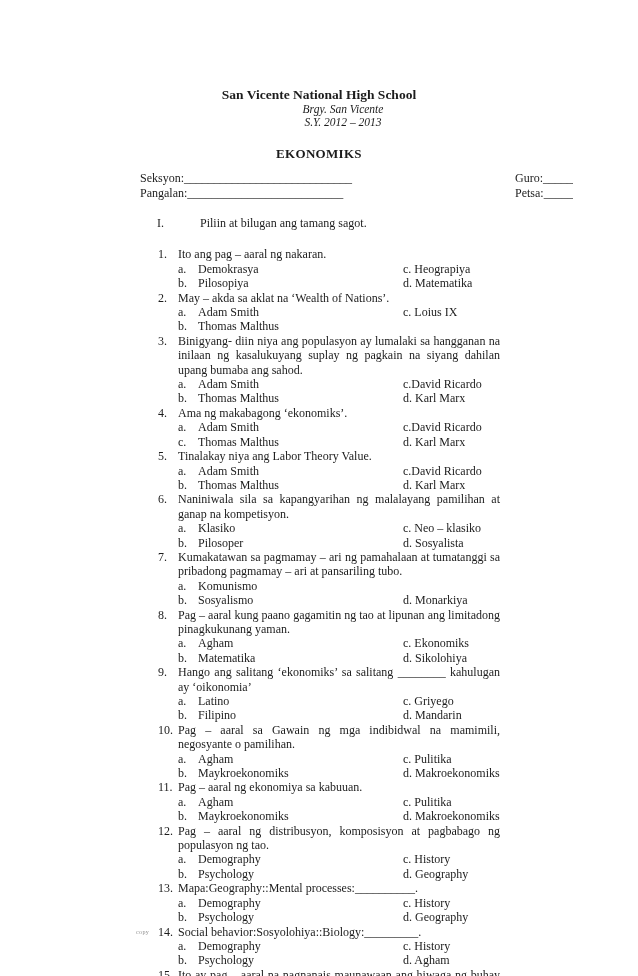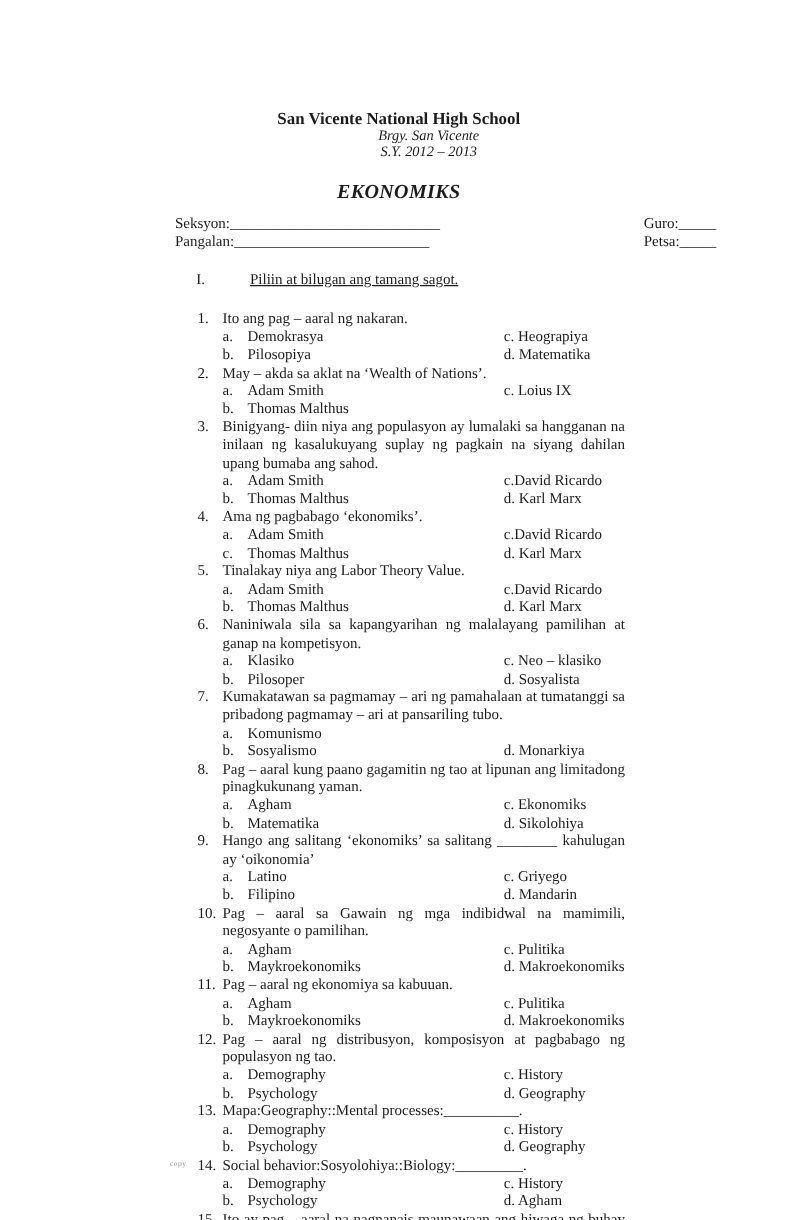--- a/index.html
+++ b/index.html
@@ -16,27 +16,27 @@
     color: #1c1c1c;
     font-family: "Liberation Serif", "DejaVu Serif", serif;
     font-size: 12px;
     line-height: 14.4px;
     overflow: hidden;
   }
   
   .doc-header { padding-top: 71px; text-align: center; }
   .school   { font-size: 13.5px; font-weight: bold; line-height: 16px; }
   .sub      { font-style: italic; font-size: 11.5px; line-height: 12.5px; padding-left: 48px; }
-  .subject  { font-weight: bold; font-size: 16px; line-height: 14px; margin-top: 19px; letter-spacing: 0.3px; font-style: italic; }
+  .subject  { font-weight: bold; font-size: 13px; line-height: 14px; margin-top: 19px; letter-spacing: 0.3px; }
   
   .info-fields { margin: 10px 73px 0 75px; }
   .info-row    { position: relative; height: 14.5px; }
   .info-right  { position: absolute; left: 375px; top: 0; }
   
-  .instruction { margin: 16px 73px 0 75px; text-decoration: underline; }
+  .instruction { margin: 16px 73px 0 75px; }
   .roman { display: inline-block; width: 43px; margin-left: 17px; }
   
   .questions { margin: 17px 73px 0 75px; }
   .q-line { display: flex; }
   .q-num  { flex: 0 0 20px; margin-left: 18px; }
   .q-text { flex: 1; text-align: justify; }
   .opt-row   { display: flex; margin-left: 38px; }
   .opt-left  { flex: 0 0 225px; display: flex; }
   .opt-label { flex: 0 0 20px; }
   .opt-text  { flex: 1; }
@@ -144,21 +144,21 @@
       <span class="opt-label">b.</span>
       <span class="opt-text">Thomas Malthus</span>
     </span>
     <span class="opt-right">d. Karl Marx</span>
   </div>
 </div>
 
   <div class="question">
     <div class="q-line">
       <span class="q-num">4.</span>
-      <span class="q-text">Ama ng pagbabago ‘ekonomiks’.</span>
+      <span class="q-text">Ama ng makabagong ‘ekonomiks’.</span>
     </div>
 
   <div class="opt-row">
     <span class="opt-left">
       <span class="opt-label">a.</span>
       <span class="opt-text">Adam Smith</span>
     </span>
     <span class="opt-right">c.David Ricardo</span>
   </div>
 

